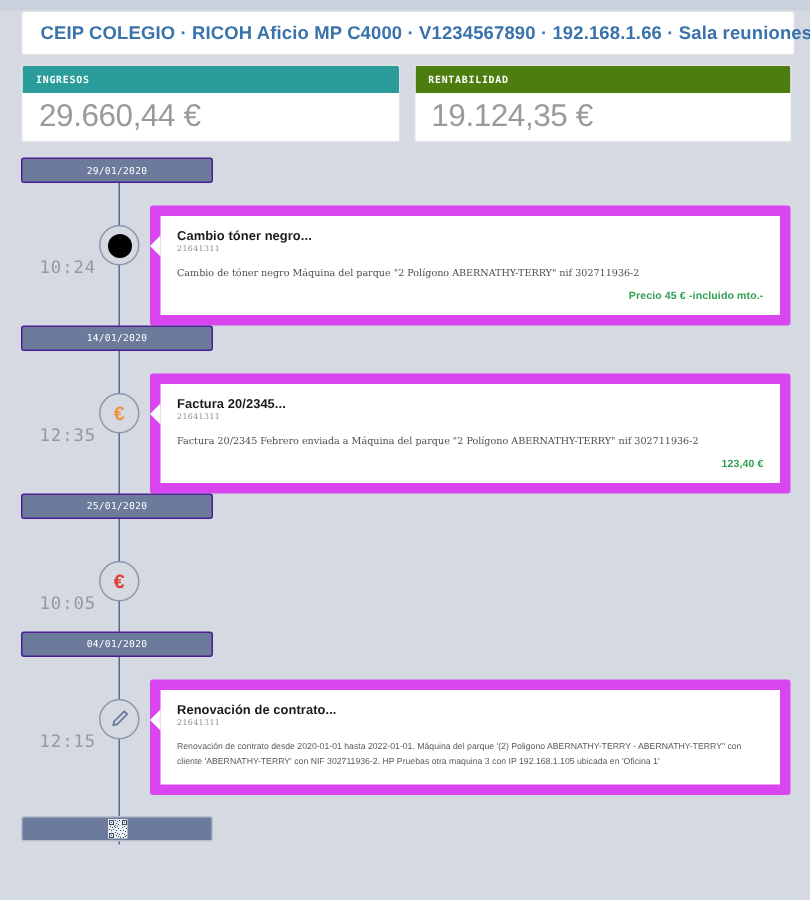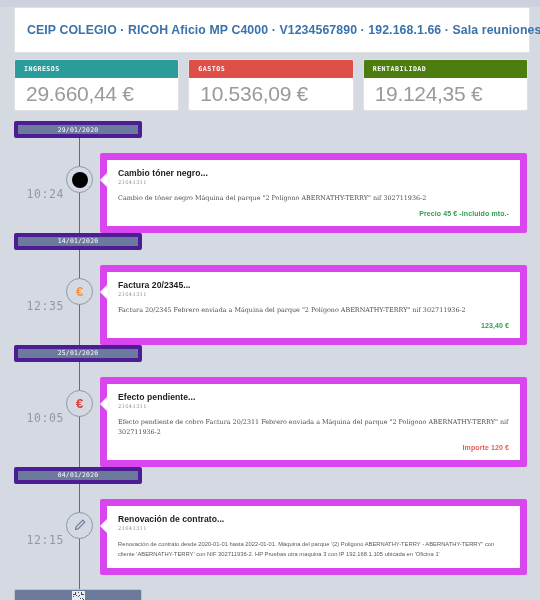--- a/index.html
+++ b/index.html
@@ -21,21 +21,21 @@
     padding: 0;
     box-sizing: border-box;
   }
 
   
   .title-bar {
     margin: 7px 10px 0 14px;
     background: #ffffff;
     border: 1px solid #e2e2e2;
     border-radius: 2px;
-    height: 46px;
+    height: 30px;
     display: flex;
     align-items: center;
     padding: 0 12px;
     box-sizing: border-box;
   }
   .title-bar .title-text {
     color: #3a72ab;
     font-size: 12.3px;
     font-weight: bold;
     letter-spacing: 0.1px;
@@ -104,21 +104,21 @@
   .date-badge {
     position: relative;
     z-index: 2;
     margin-left: 14px;
     width: 128px;
     height: 17px;
     background: #687characters;
   }
   .date-badge {
     background: #6c7b9b;
-    border: 4px solid #4c1d95;
+    border: 1px solid #4c1d95;
     border-radius: 2px;
     display: flex;
     align-items: center;
     justify-content: center;
     box-sizing: border-box;
   }
   .date-badge span {
     color: #ffffff;
     font-family: "DejaVu Sans Mono", monospace;
     font-size: 6.4px;
@@ -265,28 +265,20 @@
 
     <div class="kpi-card">
       <div class="kpi-head" style="background: rgb(42, 157, 154);">
         <span>INGRESOS</span>
       </div>
       <div class="kpi-body">
         <div class="kpi-value">29.660,44 €</div>
       </div>
     </div>
 
-    <div class="kpi-card">
-      <div class="kpi-head" style="background: rgb(224, 79, 71);">
-        <span>GASTOS</span>
-      </div>
-      <div class="kpi-body">
-        <div class="kpi-value">10.536,09 €</div>
-      </div>
-    </div>
 
     <div class="kpi-card">
       <div class="kpi-head" style="background: #4d7c0f;">
         <span>RENTABILIDAD</span>
       </div>
       <div class="kpi-body">
         <div class="kpi-value">19.124,35 €</div>
       </div>
     </div>
 
@@ -327,26 +319,20 @@
       </div>
     </div>
 
     <div class="date-badge">
       <span>25/01/2020</span>
     </div>
     <div class="entry">
       <div class="entry-time">10:05</div>
       <div class="marker">
         <div class="euro red">€</div>
-      </div>
-      <div class="card">
-        <div class="card-title">Efecto pendiente...</div>
-        <div class="card-id">21641311</div>
-        <div class="card-desc">Efecto pendiente de cobro Factura 20/2311 Febrero enviada a Máquina del parque "2 Polígono ABERNATHY-TERRY" nif 302711936-2</div>
-        <div class="card-amount red">Importe 120 €</div>
       </div>
     </div>
 
     <div class="date-badge">
       <span>04/01/2020</span>
     </div>
     <div class="entry">
       <div class="entry-time">12:15</div>
       <div class="marker">
         <svg class="pencil" width="12" height="12" viewBox="0 0 16 16">

